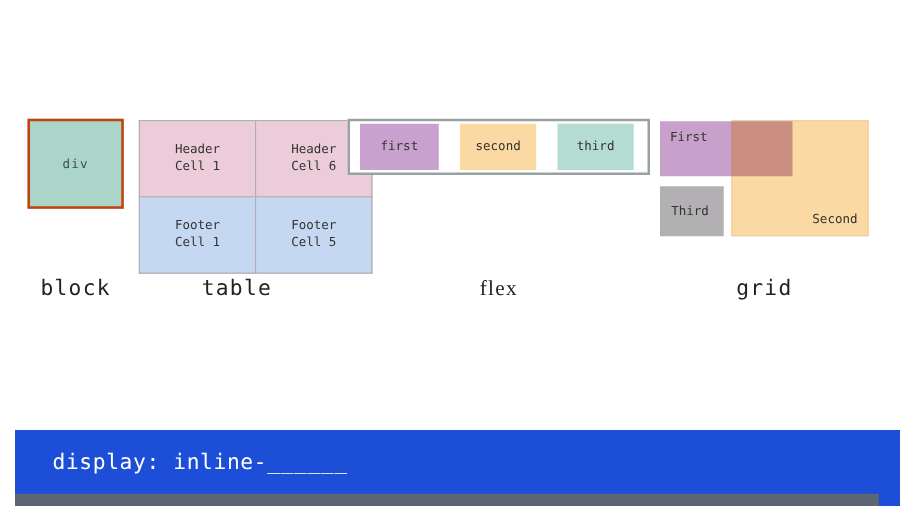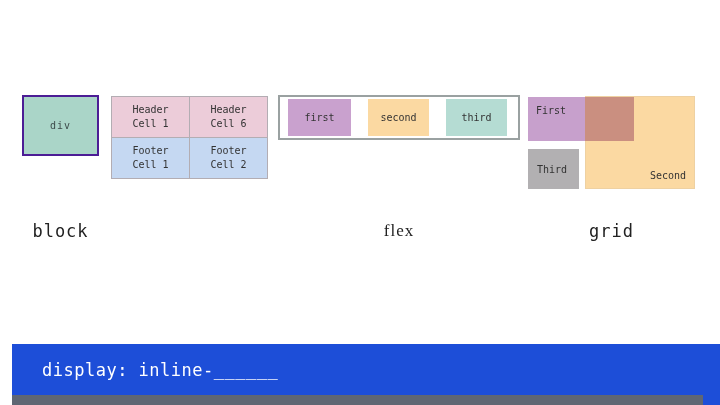--- a/index.html
+++ b/index.html
@@ -5,31 +5,31 @@
   * { margin:0; padding:0; box-sizing:border-box; }
   html,body { width:720px; height:405px; }
   .slide {
     position:relative; width:720px; height:405px;
     background:#ffffff; overflow:hidden;
     font-family:"DejaVu Sans Mono", monospace;
   }
 
   
   .block-box {
-    position:absolute; left:22px; top:95px; width:77px; height:61px;
-    background:#aad5c8; border:2px solid #4c1d95;
+    position:absolute; left:22px; top:95px; width:77px; height:72px;
+    background:#aad5c8; border:2px solid #c2410c;
     display:flex; align-items:center; justify-content:center;
     font-size:10px; color:#3e4d4c; letter-spacing:1px;
   }
 
   
   .table-wrap { position:absolute; left:111px; top:96px; }
   .demo-table { border-collapse:collapse; }
   .demo-table td {
-    border:1px solid #b3adb3; width:78px; padding:6px;
+    border:1px solid #b3adb3; width:78px; padding:16px;
     text-align:center; vertical-align:middle;
     font-size:10px; line-height:14px; color:#333333;
   }
   .demo-table td span { display:inline-block; width:60px; }
   .row-header td { background:#ecccd9; height:35px; }
   .row-body td   { background:#ffffff; height:36px; }
   .row-footer td { background:#c5d8f2; height:36px; }
 
   
   .flex-wrap {
@@ -106,21 +106,21 @@
 
   <div class="table-wrap">
     <table class="demo-table">
       <tbody>
           <tr class="row-header">
         <td><span>Header Cell 1</span></td>
         <td><span>Header Cell 6</span></td>
       </tr>
       <tr class="row-footer">
         <td><span>Footer Cell 1</span></td>
-        <td><span>Footer Cell 2</span></td>
+        <td><span>Footer Cell 5</span></td>
       </tr>
     </tbody>
       </table>
   </div>
 
   <div class="flex-wrap">
     <div class="flex-item flex-first">
       <span>first</span>
     </div>
     <div class="flex-item flex-second">
@@ -137,20 +137,21 @@
     </div>
     <div class="grid-first">
       <span class="grid-first-label">First</span>
     </div>
     <div class="grid-third">
       <span>Third</span>
     </div>
   </div>
 
   <div class="caption caption-block">block</div>
+  <div class="caption caption-table">table</div>
   <div class="caption caption-flex">flex</div>
   <div class="caption caption-grid">grid</div>
 
   <div class="footer">
     <div class="code-caption">display: inline-______</div>
     <div class="accent-strip"></div>
   </div>
 
 </div>
 

